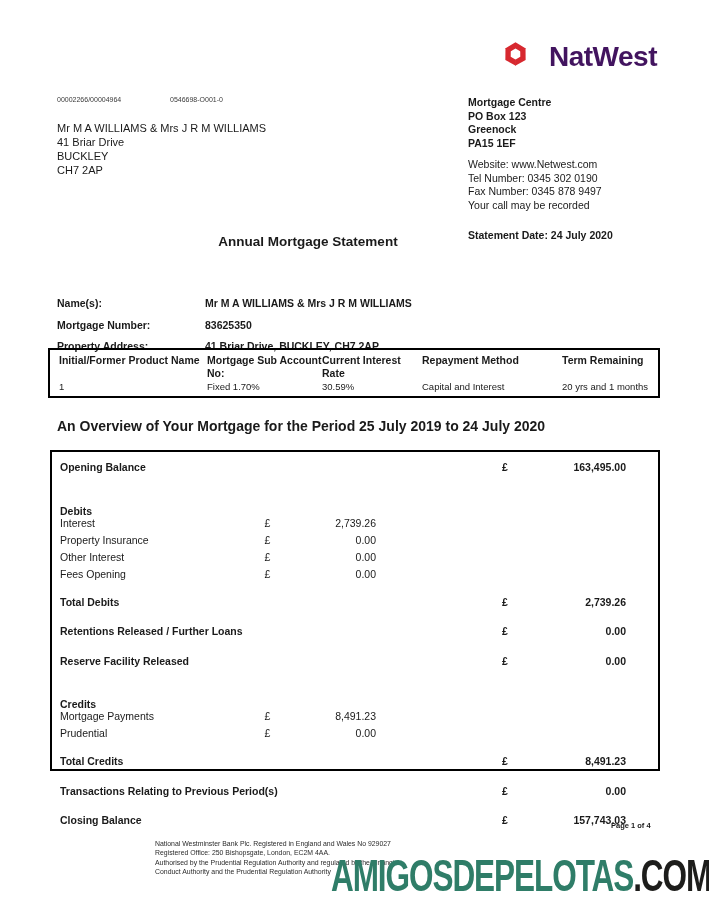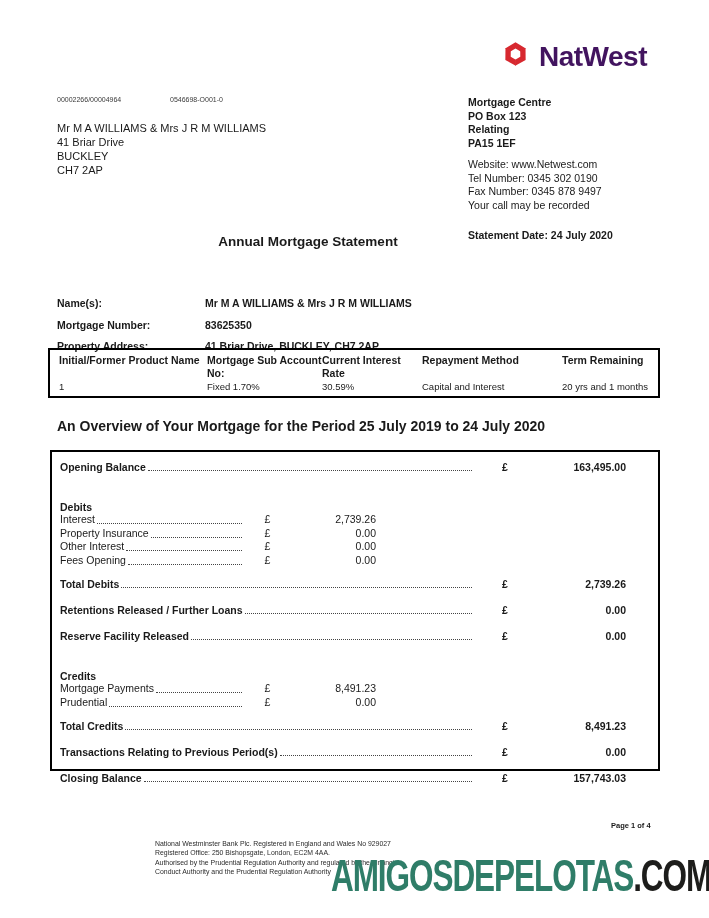--- a/index.html
+++ b/index.html
@@ -4,21 +4,21 @@
 <style>
   * { margin:0; padding:0; box-sizing:border-box; }
   html,body { background:#e8e8e8; }
   .page {
     position:relative; width:709px; height:918px; margin:0 auto;
     background:#ffffff; overflow:hidden;
     font-family:"Liberation Sans", sans-serif; color:#1a1a1a;
   }
 
   
-  .logo { position:absolute; top:40px; left:499px; display:flex; align-items:center; gap:7px; }
+  .logo { position:absolute; top:40px; left:499px; display:flex; align-items:center; gap:17px; }
   .logo-word { font-size:28px; font-weight:bold; color:#42145f; letter-spacing:-0.5px; }
 
   
   .ref-codes { position:absolute; top:96px; left:57px; font-size:7px; color:#3a3a3a; display:flex; }
   .ref-codes span:first-child { width:113px; }
   .recipient { position:absolute; top:121px; left:57px; font-size:11px; line-height:14px; }
   .right-col { position:absolute; top:96px; left:468px; width:225px; font-size:10.5px; line-height:13.5px; }
   .right-col .bold-lines { font-weight:bold; }
   .right-col .contact { margin-top:8px; }
   .right-col .stmt-date { margin-top:17px; font-weight:bold; }
@@ -38,21 +38,21 @@
   .acct-grid .hdr { font-weight:bold; font-size:10.5px; line-height:13px; }
   .acct-vals { display:grid; grid-template-columns:148px 115px 90px 10px 140px 1fr; margin-top:1px; }
   .acct-vals .val { font-size:9.5px; }
 
   
   .ov-heading { position:absolute; top:418px; left:57px; font-size:14px; font-weight:bold; }
   .ov-box { position:absolute; top:450px; left:50px; width:610px; height:321px;
             border:2.5px solid #000; padding:9px 8px; font-size:10.5px; }
   .row { display:grid; grid-template-columns:415px 60px 1fr; }
   .row-sub { display:grid; grid-template-columns:185px 45px 100px 1fr; line-height:13.5px; }
-  .lblwrap { display:flex; }
+  .lblwrap { display:flex;flex-direction:column; }
   .dots { flex:1; border-bottom:1.3px dotted #444; margin:0 3px 2.5px 2px; align-self:flex-end; }
   .cur { text-align:center; }
   .row .amt { text-align:right; padding-right:24px; }
   .row-sub .amt { text-align:right; padding-right:14px; }
   .b { font-weight:bold; }
   .sec-hdr { font-weight:bold; }
   .mt12 { margin-top:28px; } .mt11 { margin-top:11px; } .mt14 { margin-top:14px; }
 
   
   .page-num { position:absolute; top:821px; left:611px; font-size:7.5px; font-weight:600; }
@@ -88,21 +88,21 @@
     <div>Mr M A WILLIAMS &amp; Mrs J R M WILLIAMS</div>
     <div>41 Briar Drive</div>
     <div>BUCKLEY</div>
     <div>CH7 2AP</div>
   </div>
 
   <div class="right-col">
     <div class="bold-lines">
       <div>Mortgage Centre</div>
       <div>PO Box 123</div>
-      <div>Relating</div>
+      <div>Greenock</div>
       <div>PA15 1EF</div>
     </div>
     <div class="contact">
       <div>Website: www.Netwest.com</div>
       <div>Tel Number: 0345 302 0190</div>
       <div>Fax Number: 0345 878 9497</div>
       <div>Your call may be recorded</div>
     </div>
     <div class="stmt-date">Statement Date: 24 July 2020</div>
   </div>

